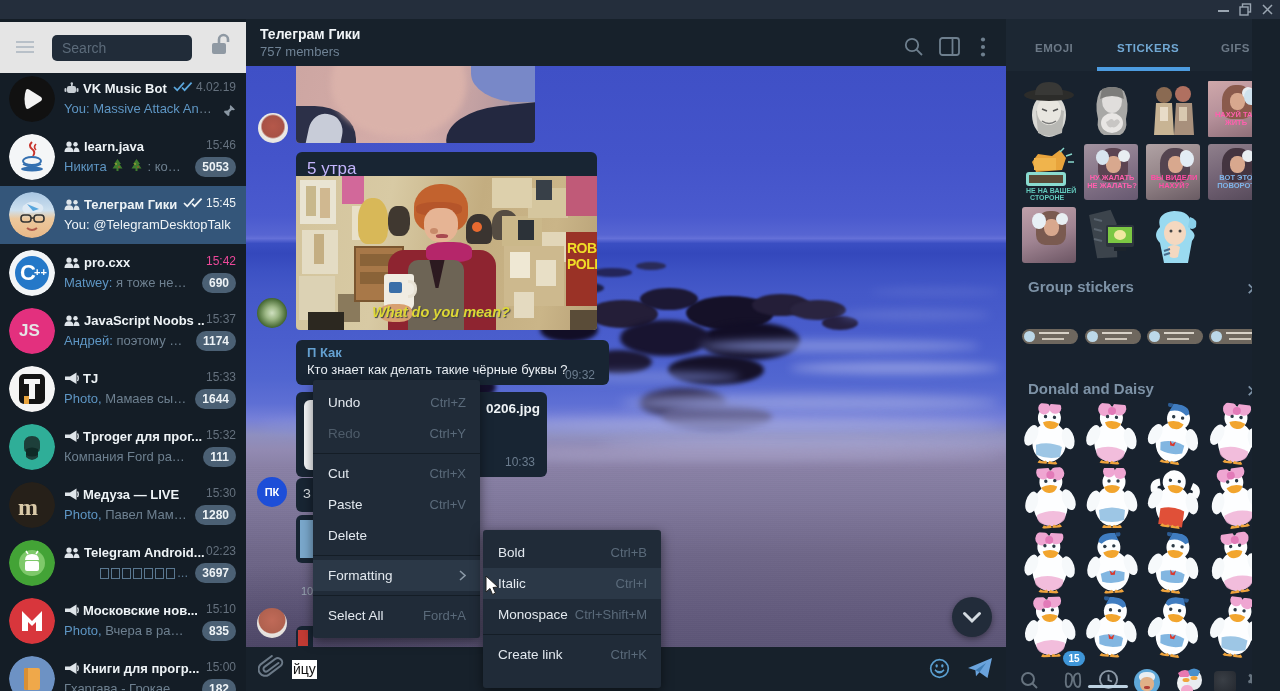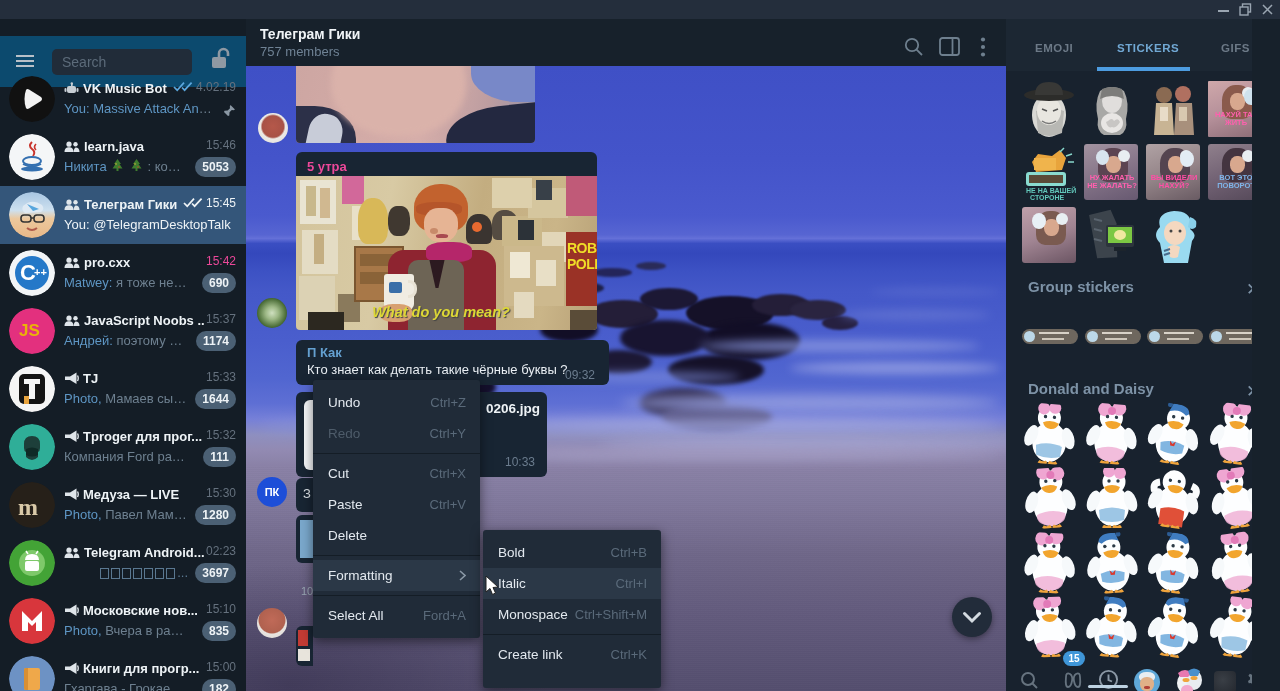--- a/index.html
+++ b/index.html
@@ -6,21 +6,21 @@
 html,body { width:1280px; height:691px; overflow:hidden; background:#17212b;
   font-family:"Liberation Sans", sans-serif; }
 #app { position:absolute; top:0; left:0; width:1280px; height:691px; overflow:hidden; }
 .abs { position:absolute; }
 
 
 #titlebar { position:absolute; top:0; left:0; width:1280px; height:19px; background:#242e3c; }
 
 
 #sidebar { position:absolute; top:19px; left:0; width:246px; height:672px; background:#141d26; overflow:hidden; }
-#sidetop { position:absolute; top:17px; left:0; width:246px; height:51px; background:#0c4a6e; }
+#sidetop { position:absolute; top:3px; left:0; width:246px; height:51px; background:#e5e5e5; }
 #searchbox { position:absolute; top:13px; left:52px; width:140px; height:26px; background:#212c39; border-radius:5px;
   color:#5c6b7a; font-size:14px; line-height:26px; padding-left:10px; }
 .chatitem { position:absolute; left:0; width:246px; height:58px; }
 .chatitem.sel { background:#34567a; }
 .avatar { position:absolute; left:9px; top:6px; width:46px; height:46px; border-radius:50%; overflow:hidden; }
 .row1 { position:absolute; left:64px; top:9px; width:140px; height:17px; overflow:hidden; white-space:nowrap; }
 .cname { font-size:13px; font-weight:bold; color:#eef3f6; white-space:nowrap; }
 .ctime { position:absolute; right:10px; top:10px; font-size:12px; color:#65717e; }
 .row2 { position:absolute; left:64px; top:31px; width:172px; height:17px; font-size:13px; color:#6e8090; white-space:nowrap; overflow:hidden; text-overflow:ellipsis; }
 .blue { color:#5e96c4; }
@@ -170,21 +170,21 @@
               <circle cx="11.5" cy="3.2" r="2.2" fill="#dfe5ea"></circle>
               <path d="M9.5 11 C10 7.8 11 6.6 11.8 6.6 C13.8 6.6 15.5 7.9 15.5 11 Z" fill="#dfe5ea"></path>
             </svg><span class="cname">pro.cxx</span></div>
   <div class="ctime" style="color:#ec4899"> 15:42</div>
   <div class="row2" style="width:124px"><span class="blue">Matwey:</span> я тоже не зна...</div>
   <div class="badge">690</div>
 </div>
 <div class="chatitem" style="top:283px">
   <div class="avatar">
             <div style="width:46px;height:46px;background:#e3307e;border-radius:50%"></div>
-            <div style="position:absolute;left:10px;top:13px;color:#eab308;font-size:17px;font-weight:bold">JS</div>
+            <div style="position:absolute;left:10px;top:13px;color:#e5e5e5;font-size:17px;font-weight:bold">JS</div>
           </div>
   <div class="row1"><svg class="gicon" width="16" height="12" viewBox="0 0 16 12">
               <circle cx="5" cy="3.2" r="2.6" fill="#dfe5ea"></circle>
               <path d="M0.5 11 C0.5 7.6 2.5 6.3 5 6.3 C7.5 6.3 9.5 7.6 9.5 11 Z" fill="#dfe5ea"></path>
               <circle cx="11.5" cy="3.2" r="2.2" fill="#dfe5ea"></circle>
               <path d="M9.5 11 C10 7.8 11 6.6 11.8 6.6 C13.8 6.6 15.5 7.9 15.5 11 Z" fill="#dfe5ea"></path>
             </svg><span class="cname">JavaScript Noobs ...</span></div>
   <div class="ctime" style="color:#65717e"> 15:37</div>
   <div class="row2" style="width:124px"><span class="blue">Андрей:</span> поэтому мн...</div>
   <div class="badge">1174</div>
@@ -349,21 +349,21 @@
 
  <div class="abs" style="left:150px;top:40px;width:110px;height:60px;background:#232840;border-radius:50% 0 0 0;transform:rotate(-6deg)"></div>
  <div class="abs" style="left:-15px;top:40px;width:75px;height:60px;background:#2c3048;border-radius:0 55% 0 0"></div>
  <div class="abs" style="left:12px;top:48px;width:34px;height:40px;background:#c8ccd8;border-radius:45% 45% 0 0;transform:rotate(12deg)"></div>
  <div class="abs" style="left:35px;top:-35px;width:135px;height:105px;background:#dab2aa;border-radius:48%;filter:blur(3px)"></div>
 
 </div>
         <div class="msgavatar" style="left:12px;top:47px;background:radial-gradient(circle at 50% 45%,#b5584a 0%,#a85246 48%,#eceae6 56%,#dfdcd6 100%)"></div>
 
 <div class="bubble" style="left:50px;top:86px;width:301px;height:178px"></div>
-<div class="abs" style="left:61px;top:93px;font-size:13px;font-weight:bold;color:#ec4899">5 утра</div>
+<div class="abs" style="left:61px;top:93px;font-size:17px;font-weight:normal;color:#c4b5fd">5 утра</div>
 <div class="abs" style="left:50px;top:110px;width:301px;height:154px;overflow:hidden;border-radius:0 0 4px 4px">
  <div class="abs" style="left:0;top:0;width:301px;height:154px;background:linear-gradient(100deg,#d3c49c 0%,#d8caa4 30%,#c3ad80 58%,#cab588 82%,#b7a076 100%)"></div>
  <div class="abs" style="left:4px;top:4px;width:36px;height:44px;background:#e9e4d2;box-shadow:2px 50px 0 #e4dcc4,-1px 96px 0 #dcd2b4"></div>
  <div class="abs" style="left:10px;top:10px;width:10px;height:30px;background:#c8b88c;box-shadow:14px 2px 0 #d0b890,8px 48px 0 #c4ae82"></div>
  <div class="abs" style="left:46px;top:0;width:22px;height:28px;background:#d2689a;box-shadow:-4px 118px 0 #8a7a5c"></div>
  <div class="abs" style="left:56px;top:30px;width:26px;height:34px;background:#e8e0c8;box-shadow:6px 44px 0 #ded4b6"></div>
  <div class="abs" style="left:12px;top:136px;width:36px;height:18px;background:#2c2820"></div>
  <div class="abs" style="left:58px;top:70px;width:50px;height:56px;background:#a87848;border:2px solid #7a5630"></div>
  <div class="abs" style="left:64px;top:78px;width:36px;height:12px;background:#8a6338;box-shadow:0 18px 0 #8a6338"></div>
  <div class="abs" style="left:62px;top:22px;width:30px;height:46px;background:#d8b858;border-radius:45% 45% 30% 30%"></div>
@@ -417,20 +417,38 @@
 <div class="abs" style="left:52px;top:564px;width:10px;height:16px;background:#c23b34"></div>
 <div class="abs" style="left:52px;top:583px;width:12px;height:12px;background:#e8e4dc"></div>
 
 <div class="abs" style="left:706px;top:531px;width:40px;height:40px;border-radius:50%;background:#222c3a;box-shadow:0 2px 6px rgba(0,0,0,.4)">
  <svg width="40" height="40" viewBox="0 0 40 40">
             <path d="M12.5 16.5 L20 24 L27.5 16.5" stroke="#d4dbe1" stroke-width="3" fill="none" stroke-linecap="round"></path>
           </svg>
 </div>
 
 </div>
+    <div id="inputbar">
+
+<svg class="abs" style="left:12px;top:8px" width="26" height="28" viewBox="0 0 26 28">
+          <path d="M19.5 7 L10 16.5 a2.6 2.6 0 0 1 -3.7 -3.7 L16 3.2 a4.4 4.4 0 0 1 6.2 6.2 L11.5 20.1 a6.6 6.6 0 0 1 -9.3 -9.3 L12 1" stroke="#6c7a88" stroke-width="2" fill="none" stroke-linecap="round" transform="rotate(8 13 14)"></path>
+        </svg>
+<div class="abs" style="left:46px;top:13px;background:#fff;color:#111;font-size:14px;padding:0 1px;height:19px;line-height:19px">йцу</div>
+<svg class="abs" style="left:683px;top:11px" width="21" height="21" viewBox="0 0 21 21">
+          <circle cx="10.5" cy="10.5" r="8.8" stroke="#5a9ecf" stroke-width="1.7" fill="none"></circle>
+          <rect x="6.6" y="6.2" width="2.1" height="3.4" rx="1" fill="#5a9ecf"></rect>
+          <rect x="12.3" y="6.2" width="2.1" height="3.4" rx="1" fill="#5a9ecf"></rect>
+          <path d="M6 12 Q10.5 17.5 15 12 Q10.5 15.5 6 12 Z" fill="#5a9ecf" stroke="#5a9ecf" stroke-width="1.4"></path>
+        </svg>
+<svg class="abs" style="left:721px;top:10px" width="26" height="22" viewBox="0 0 26 22">
+          <path d="M1 11 L25 1 L20.5 21 L12.5 15.2 L9 19.3 L8.4 13.2 Z" fill="#6aa3dc"></path>
+          <path d="M8.4 13.2 L19 6 L12.5 15.2" fill="#3f7cb4"></path>
+        </svg>
+
+</div>
 <div class="menu" style="left:67px;top:361px;width:167px;padding:7px 0">
         <div class="mi ">Undo<span class="sc">Ctrl+Z</span></div>
         <div class="mi dis">Redo<span class="sc">Ctrl+Y</span></div>
         <div class="msep"></div>
         <div class="mi ">Cut<span class="sc">Ctrl+X</span></div>
         <div class="mi ">Paste<span class="sc">Ctrl+V</span></div>
         <div class="mi ">Delete</div>
         <div class="msep"></div>
         <div class="mi hov">Formatting<span class="sc"><svg width="7" height="11" viewBox="0 0 7 11" style="margin-top:10px">
               <path d="M1 1 L6 5.5 L1 10" stroke="#8a98a6" stroke-width="1.6" fill="none"></path>

